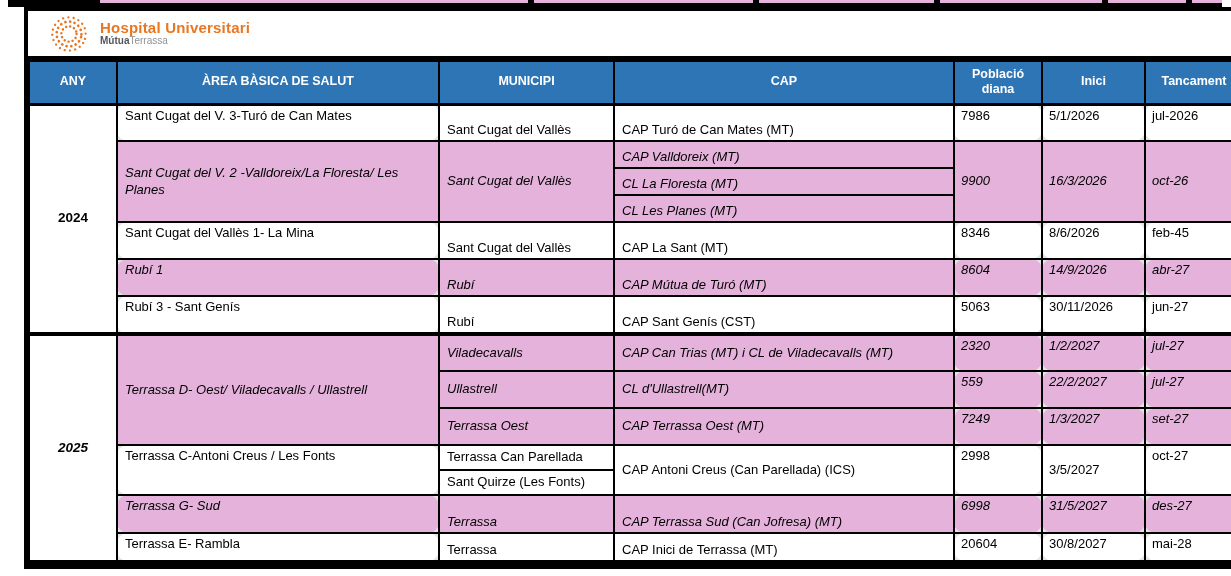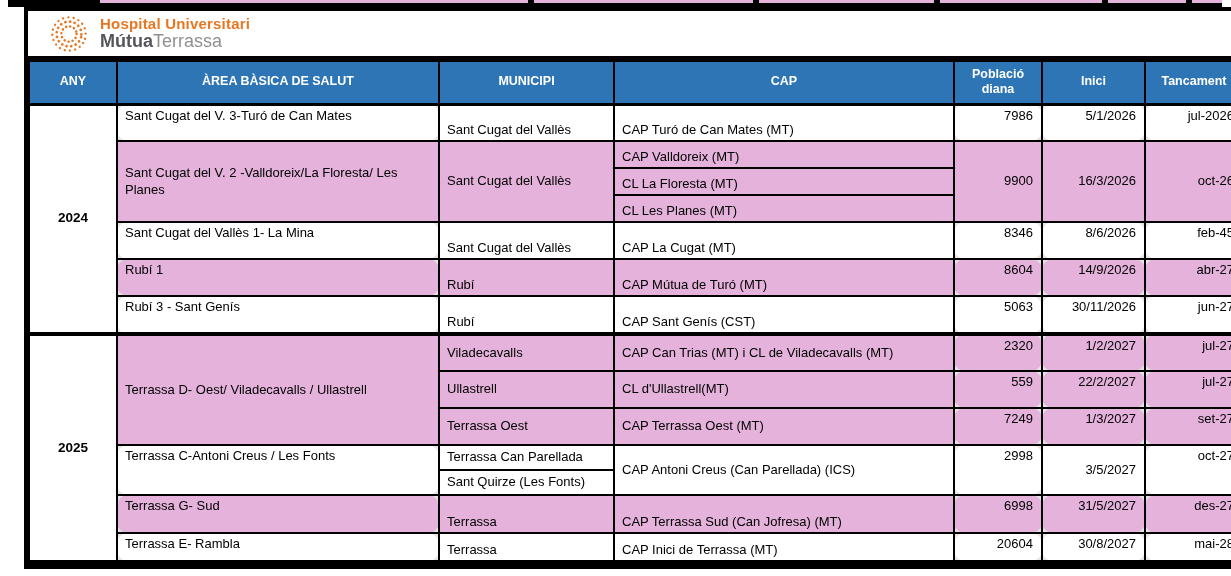--- a/index.html
+++ b/index.html
@@ -19,39 +19,39 @@
 
   #frame{position:absolute;top:7px;left:24px;width:1210px;
          border:4px solid #000;border-bottom-width:7px;background:#e5e5e5;}
 
   
   #logo-band{height:49px;background:#fff;border-bottom:4px solid #000;
              display:flex;align-items:center;padding-left:20px;box-sizing:border-box;}
   #logo-band .logo-icon{width:42px;height:42px;margin-right:10px;flex:0 0 auto;}
   .logo-text{line-height:1.05;}
   .logo-line1{color:var(--logo-orange);font-weight:bold;font-size:15px;letter-spacing:.2px;}
-  .logo-line2{font-size:18px;}
+  .logo-line2{font-size:10px;}
   .logo-line2 .b{color:var(--logo-gray-dark);font-weight:bold;}
   .logo-line2 .l{color:var(--logo-gray-light);}
 
   
   table{border-collapse:collapse;table-layout:fixed;width:100%;}
   th,td{border:2px solid #000;overflow:hidden;box-sizing:border-box;}
   th{background:var(--header-blue);color:#fff;font-weight:bold;font-size:12.5px;
      text-align:center;vertical-align:middle;padding:2px 3px;line-height:1.25;border-bottom-width:3px;}
   td{font-size:13px;color:#000;background:#fff;padding:1px 6px;line-height:1.25;}
-  tr.pink td{background:var(--row-pink);}
+  tr.pink td{background:var(--row-pink);font-style:italic;}
   td.year{background:#fff !important;font-weight:bold;text-align:center;vertical-align:middle;font-size:13.5px;}
   td.abs{padding-left:7px;}
   td.mun{padding-left:7px;}
   td.cap{padding-left:7px;}
   .vt{vertical-align:top;padding-top:2px;border-radius:11px;}
   .vm{vertical-align:middle;}
   .vb{vertical-align:bottom;padding-bottom:2px;}
-  td.num,td.date,td.tanc{text-align:right;padding-right:8px;}
+  td.num,td.date,td.tanc{text-align:left;padding-right:8px;}
   tr.section-start td{border-top-width:4px;}
 </style>
 </head>
 <body>
 
 <div id="page">
 
   <div id="top-sliver">
     <span class="pinkseg" style="left:92px;width:428px;"></span>
     <span class="pinkseg" style="left:526px;width:219px;"></span>
@@ -121,21 +121,21 @@
         <tr class="pink" style="height:27px;">
           <td class="cap vb">CL La Floresta (MT)</td>
         </tr>
         <tr class="pink" style="height:27px;">
           <td class="cap vb">CL Les Planes (MT)</td>
         </tr>
 
         <tr style="height:37px;">
           <td class="abs vt">Sant Cugat del Vallès 1- La Mina</td>
           <td class="mun vb">Sant Cugat del Vallès</td>
-          <td class="cap vb">CAP La Cugat (MT)</td>
+          <td class="cap vb">CAP La Sant (MT)</td>
           <td class="num vt">8346</td>
           <td class="date vt">8/6/2026</td>
           <td class="tanc vt">feb-45</td>
         </tr>
 
         <tr class="pink" style="height:37px;">
           <td class="abs vt">Rubí 1</td>
           <td class="mun vb">Rubí</td>
           <td class="cap vb">CAP Mútua de Turó (MT)</td>
           <td class="num vt">8604</td>

